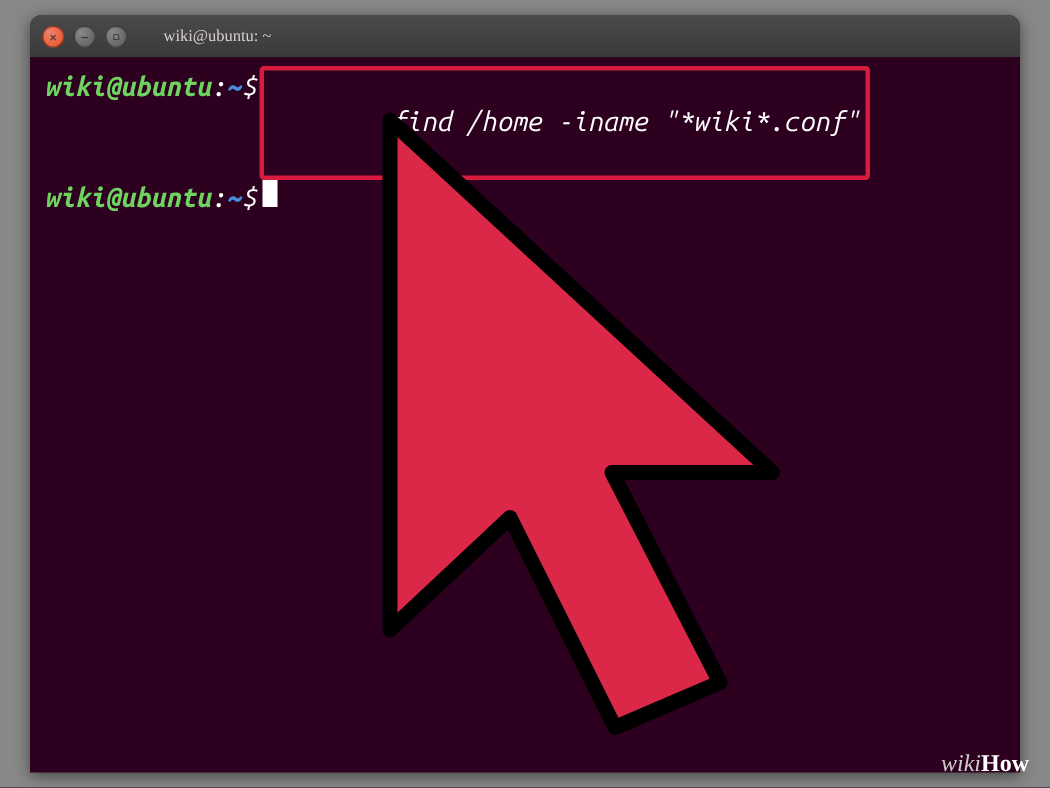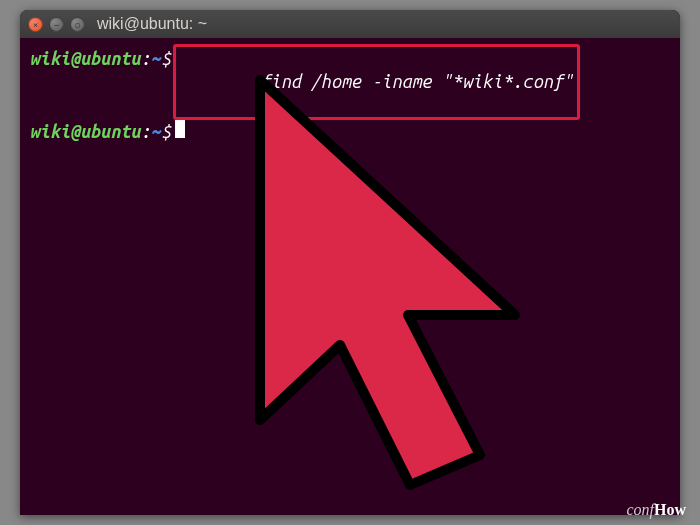--- a/index.html
+++ b/index.html
@@ -39,23 +39,23 @@
       align-items: center;
       justify-content: center;
       font-size: 10px;
       color: #333;
     }
     .btn-close { background: radial-gradient(circle at 30% 30%, #f08070, #e95420); }
     .btn-min { background: radial-gradient(circle at 30% 30%, #888, #5a5a5a); }
     .btn-max { background: radial-gradient(circle at 30% 30%, #888, #5a5a5a); }
     .title {
       color: #d8d0cd;
-      font-size: 16px;
-      margin-left: 6px;
-      font-family: Liberation Sans, sans-serif;
+      font-size: 11px;
+      margin-left: 18px;
+      font-family: Liberation Serif, serif;
     }
     .terminal-body {
       padding: 6px 10px;
       font-size: 18px;
       line-height: 1.3;
       color: #fff;
       position: relative;
       font-style: italic;
     }
     .line {
@@ -138,14 +138,14 @@
            L 60 350 
            L 140 275 
            L 210 415 
            L 280 385 
            L 208 245 
            L 315 245 
            Z" fill="#dc2848" stroke="#000" stroke-width="10" stroke-linejoin="round"></path>
 </svg>
 
 <div class="watermark">
-  <span>conf</span><span class="how">How</span>
+  <span>wiki</span><span class="how">How</span>
 </div>
 
 </body></html>

